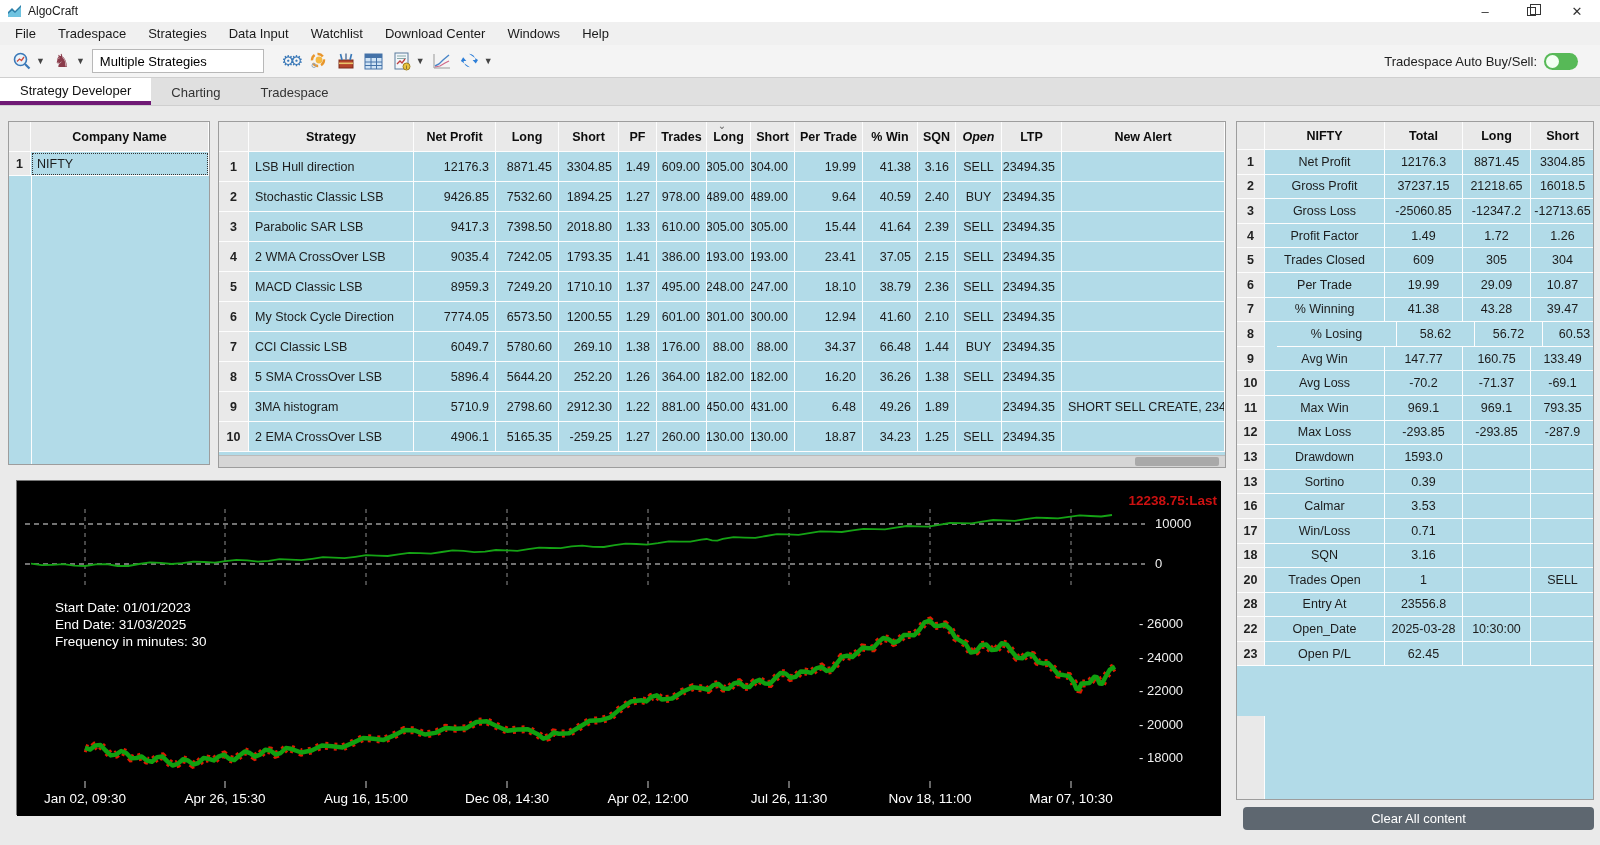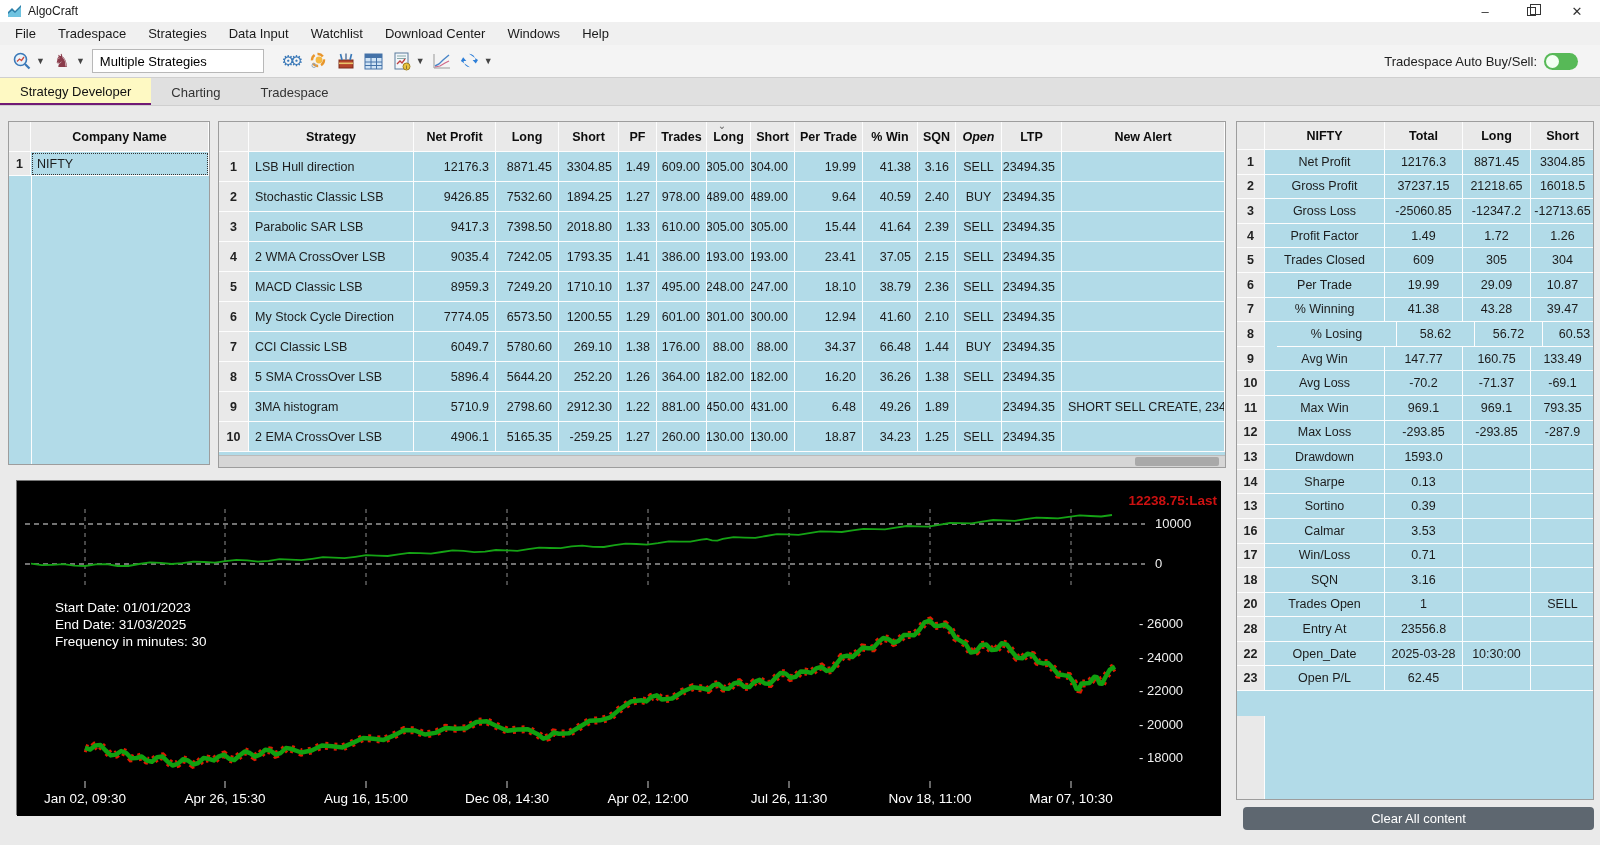--- a/index.html
+++ b/index.html
@@ -23,21 +23,21 @@
   .tb-group { display:flex; align-items:center; }
   .tb-icon { width:24px; height:24px; display:flex; align-items:center; justify-content:center; margin:0 2px; font-size:17px; }
   .tb-caret { font-size:9px; color:#444; margin:0 3px 0 0; }
   .tb-input { width:172px; height:24px; border:1px solid #b8b8b8; background:#fff; font-size:13px; padding:0 7px; margin:0 4px; font-family:"Liberation Sans",sans-serif; }
   .tb-right { margin-left:auto; display:flex; align-items:center; font-size:13px; color:#222; padding-right:14px; }
   .toggle { width:34px; height:17px; border-radius:9px; background:#57b957; margin-left:7px; position:relative; }
   .toggle .knob { position:absolute; left:2px; top:2px; width:13px; height:13px; border-radius:50%; background:#f2fff2; }
   
   .tabbar { height:28px; background:#e0e0e0; display:flex; align-items:stretch; border-bottom:1px solid #cfcfcf; }
   .tab { padding:6px 20px 5px; font-size:13px; color:#333; display:flex; align-items:center; }
-  .tab.active { background:#fef9c3; border-bottom:2px solid #701a75; color:#111; }
+  .tab.active { background:#ffffff; border-bottom:4px solid #701a75; color:#111; }
   
   .content { position:absolute; top:107px; left:0; right:0; bottom:0; background:#eaeaea; }
   .panel { position:absolute; background:#b2dbe8; border:1px solid #9d9d9d; overflow:hidden; }
   .grid-row { display:flex; }
   .cell { background:#b2dbe8; border-right:1px solid #fdfdfd; border-bottom:1px solid #fdfdfd;
           font-size:12.5px; color:#1c1c1c; display:flex; align-items:center; padding:0 6px;
           white-space:nowrap; overflow:hidden; flex:none; }
   .cell.hd { background:#e9e9e9; font-weight:bold; color:#0d0d0d; }
   .cell.num { background:#e9e9e9; font-weight:bold; justify-content:center; padding:0 2px; color:#222; }
   .cell.r { justify-content:flex-end; }
@@ -472,27 +472,20 @@
         <div class="cell num" style="width: 28px; height: 24.6px;">12</div>
         <div class="cell c" style="width: 120px; height: 24.6px;">Max Loss</div>
         <div class="cell c" style="width: 78px; height: 24.6px;">-293.85</div>
         <div class="cell c" style="width: 68px; height: 24.6px;">-293.85</div>
         <div class="cell c" style="width: 64px; height: 24.6px;">-287.9</div>
       </div>
       <div class="grid-row" style="height: 24.6px;">
         <div class="cell num" style="width: 28px; height: 24.6px;">13</div>
         <div class="cell c" style="width: 120px; height: 24.6px;">Drawdown</div>
         <div class="cell c" style="width: 78px; height: 24.6px;">1593.0</div>
-        <div class="cell c" style="width: 68px; height: 24.6px;"></div>
-        <div class="cell c" style="width: 64px; height: 24.6px;"></div>
-      </div>
-      <div class="grid-row" style="height: 24.6px;">
-        <div class="cell num" style="width: 28px; height: 24.6px;">14</div>
-        <div class="cell c" style="width: 120px; height: 24.6px;">Sharpe</div>
-        <div class="cell c" style="width: 78px; height: 24.6px;">0.13</div>
         <div class="cell c" style="width: 68px; height: 24.6px;"></div>
         <div class="cell c" style="width: 64px; height: 24.6px;"></div>
       </div>
       <div class="grid-row" style="height: 24.6px;">
         <div class="cell num" style="width: 28px; height: 24.6px;">13</div>
         <div class="cell c" style="width: 120px; height: 24.6px;">Sortino</div>
         <div class="cell c" style="width: 78px; height: 24.6px;">0.39</div>
         <div class="cell c" style="width: 68px; height: 24.6px;"></div>
         <div class="cell c" style="width: 64px; height: 24.6px;"></div>
       </div>

